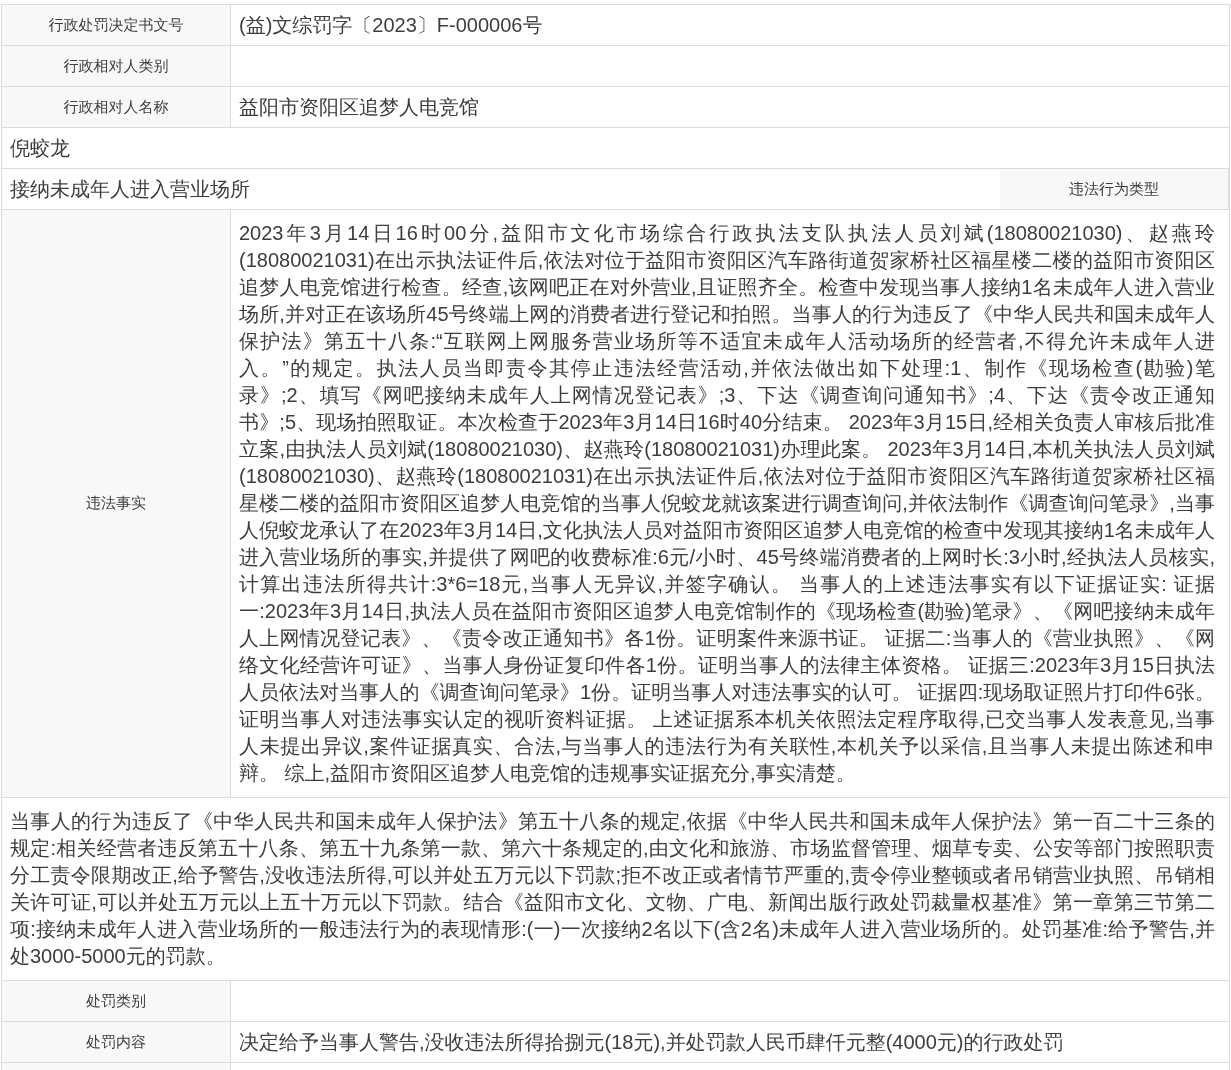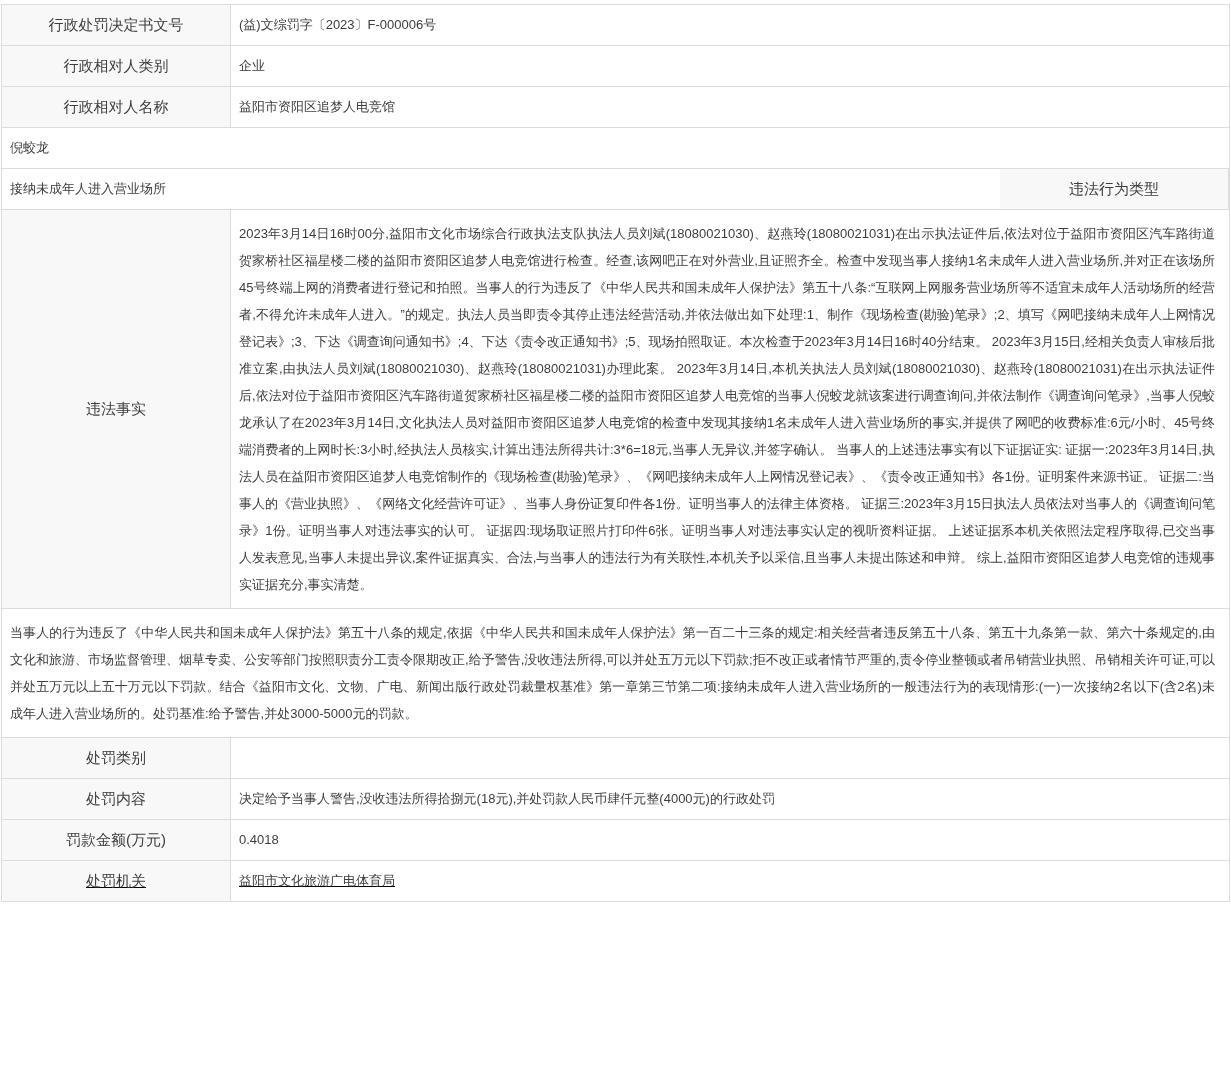--- a/index.html
+++ b/index.html
@@ -42,21 +42,21 @@
     color: #3d3d3d;
     text-align: center;
     padding: 4px 6px;
   }
   .cell.value {
     flex: 1 1 auto;
     box-sizing: border-box;
     display: flex;
     align-items: center;
     padding: 4px 14px 4px 8px;
-    font-size: 13px;
+    font-size: 20px;
     color: #3d3d3d;
     line-height: 1.55;
     background: #ffffff;
   }
   .row.para .cell.value {
     display: block;
     padding: 10px 14px 10px 8px;
     line-height: 27px;
     text-align: justify;
   }
@@ -66,21 +66,20 @@
 
 <div class="penalty-table">
 
   <div class="row simple">
     <div class="cell label">行政处罚决定书文号</div>
     <div class="cell value">(益)文综罚字〔2023〕F-000006号</div>
   </div>
 
   <div class="row simple">
     <div class="cell label">行政相对人类别</div>
-    <div class="cell value">企业</div>
   </div>
 
   <div class="row simple">
     <div class="cell label">行政相对人名称</div>
     <div class="cell value">益阳市资阳区追梦人电竞馆</div>
   </div>
 
   <div class="row simple">
     <div class="cell value">倪蛟龙</div>
   </div>

